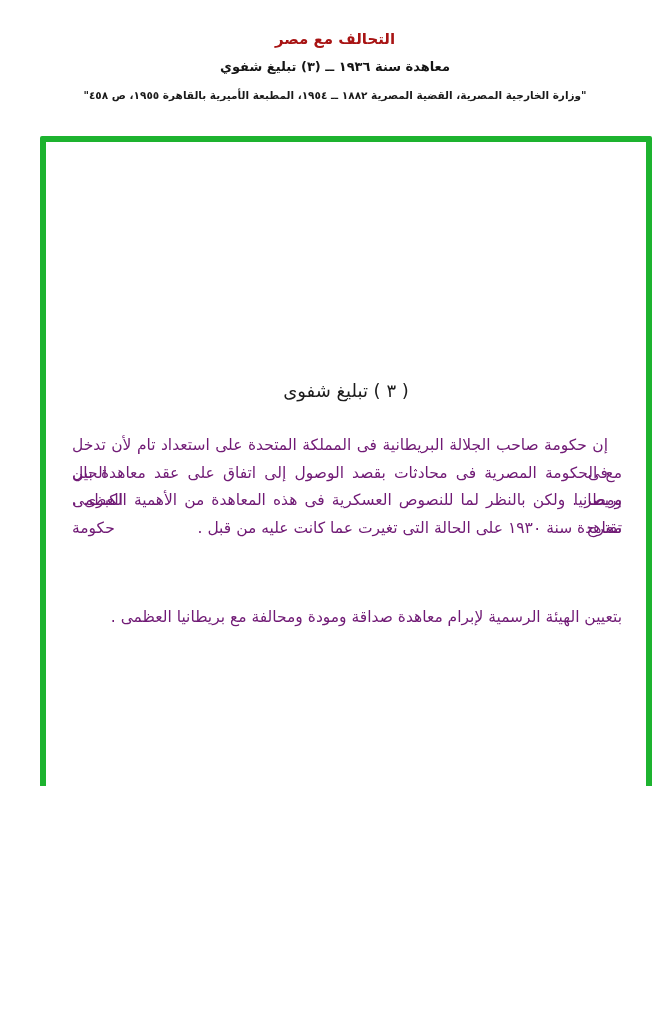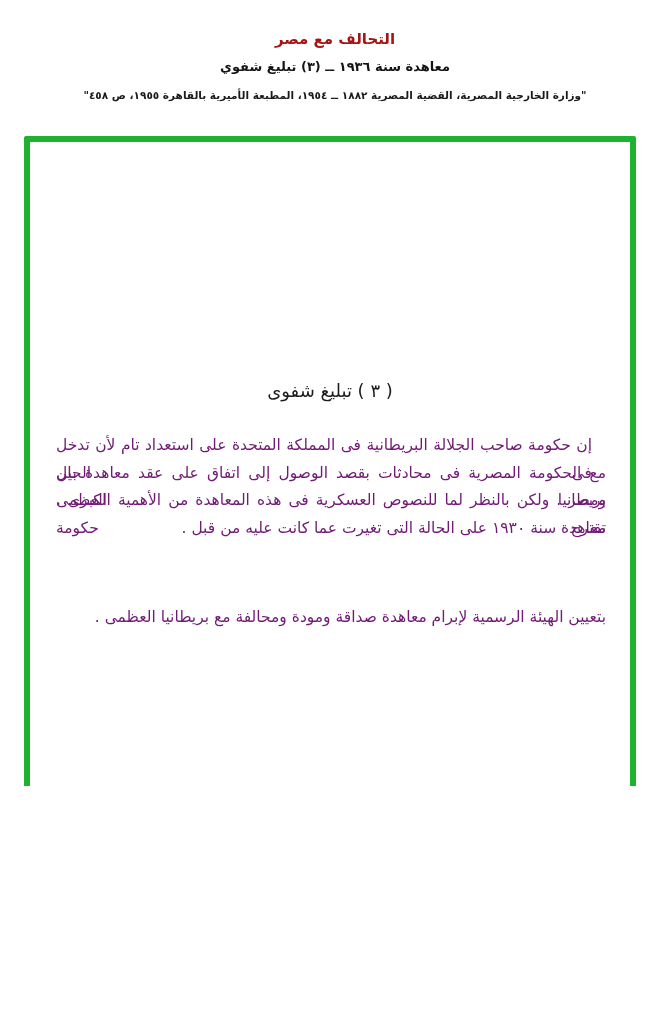--- a/index.html
+++ b/index.html
@@ -43,21 +43,21 @@
     font-weight: bold;
     color: #1a1a1a;
     line-height: 16px;
     margin: 9px 0 0 0;
     letter-spacing: 0.2px;
   }
   
   .doc-frame {
     position: absolute;
     top: 136px;
-    left: 24px;
+    left: 40px;
     width: 600px;
     height: 840px;
     border: 6px solid #1db32f;
     border-radius: 2px;
     background: #ffffff;
   }
   
   .section-heading {
     position: absolute;
     top: 238px;

